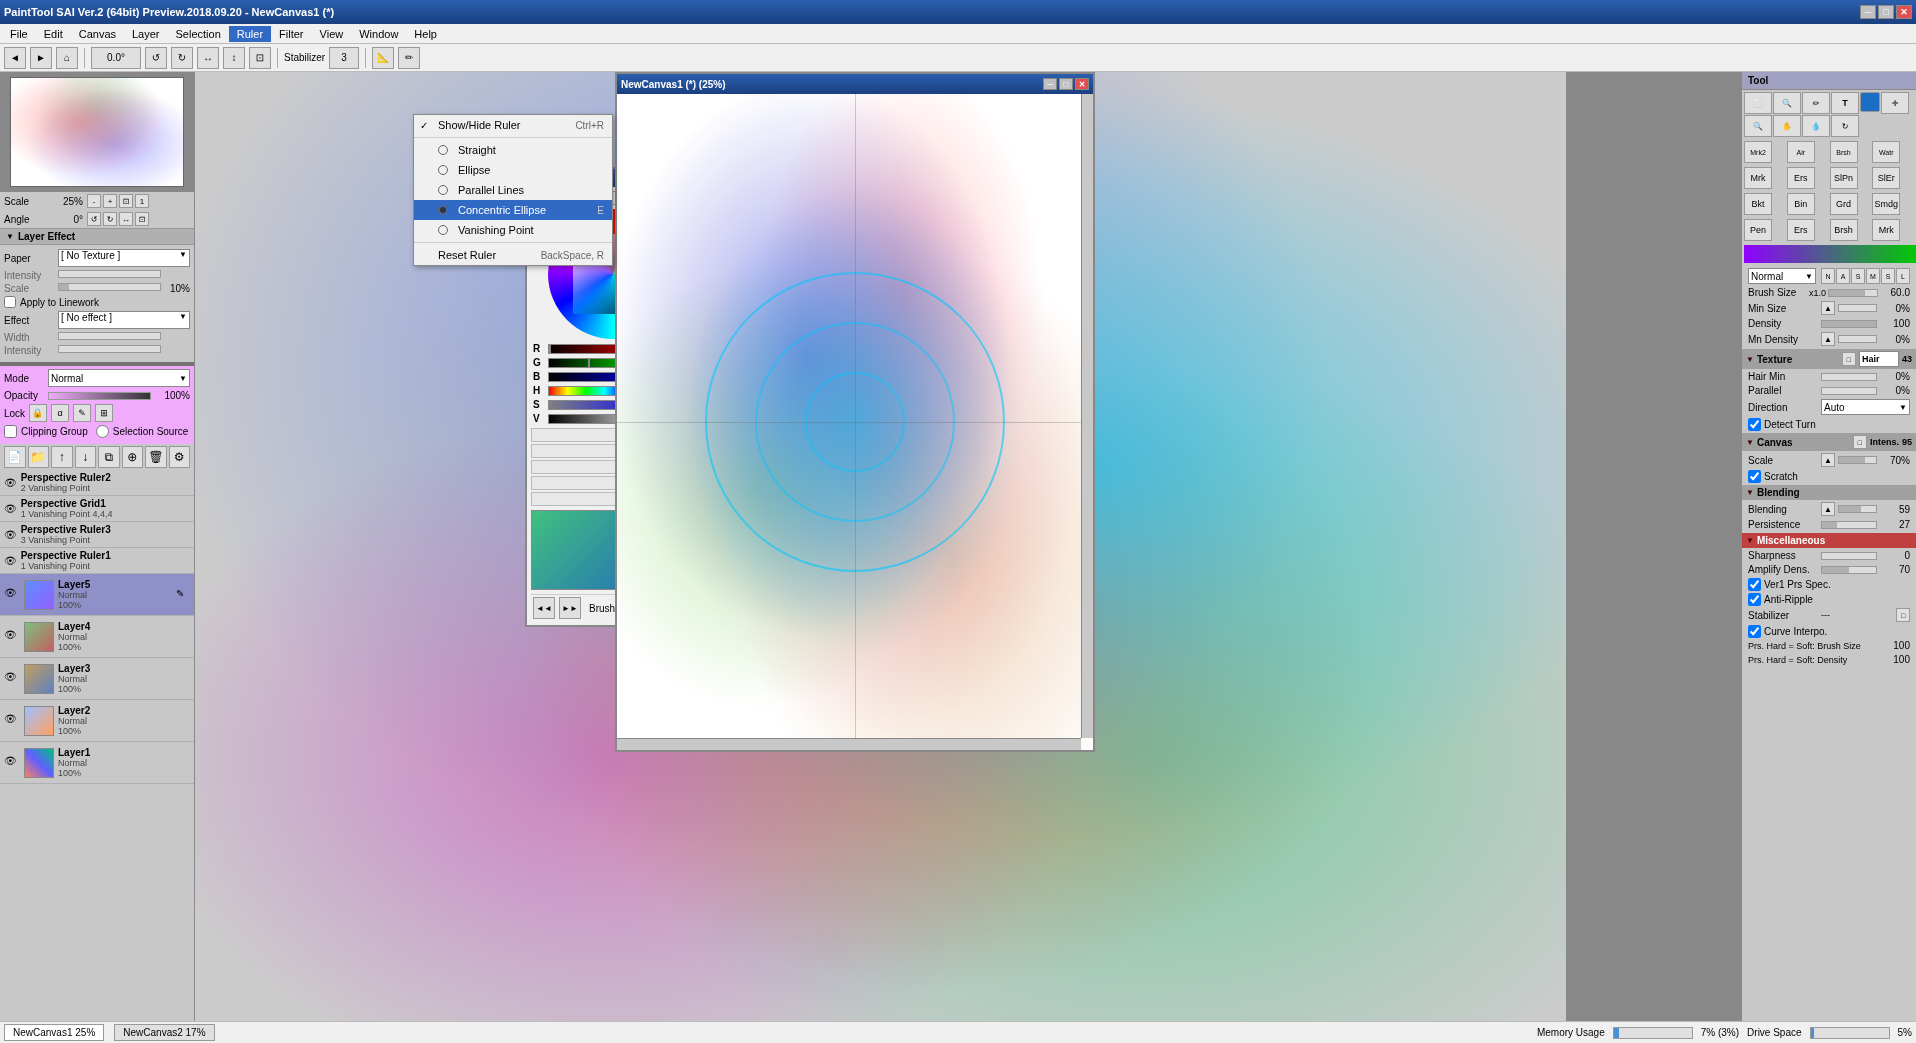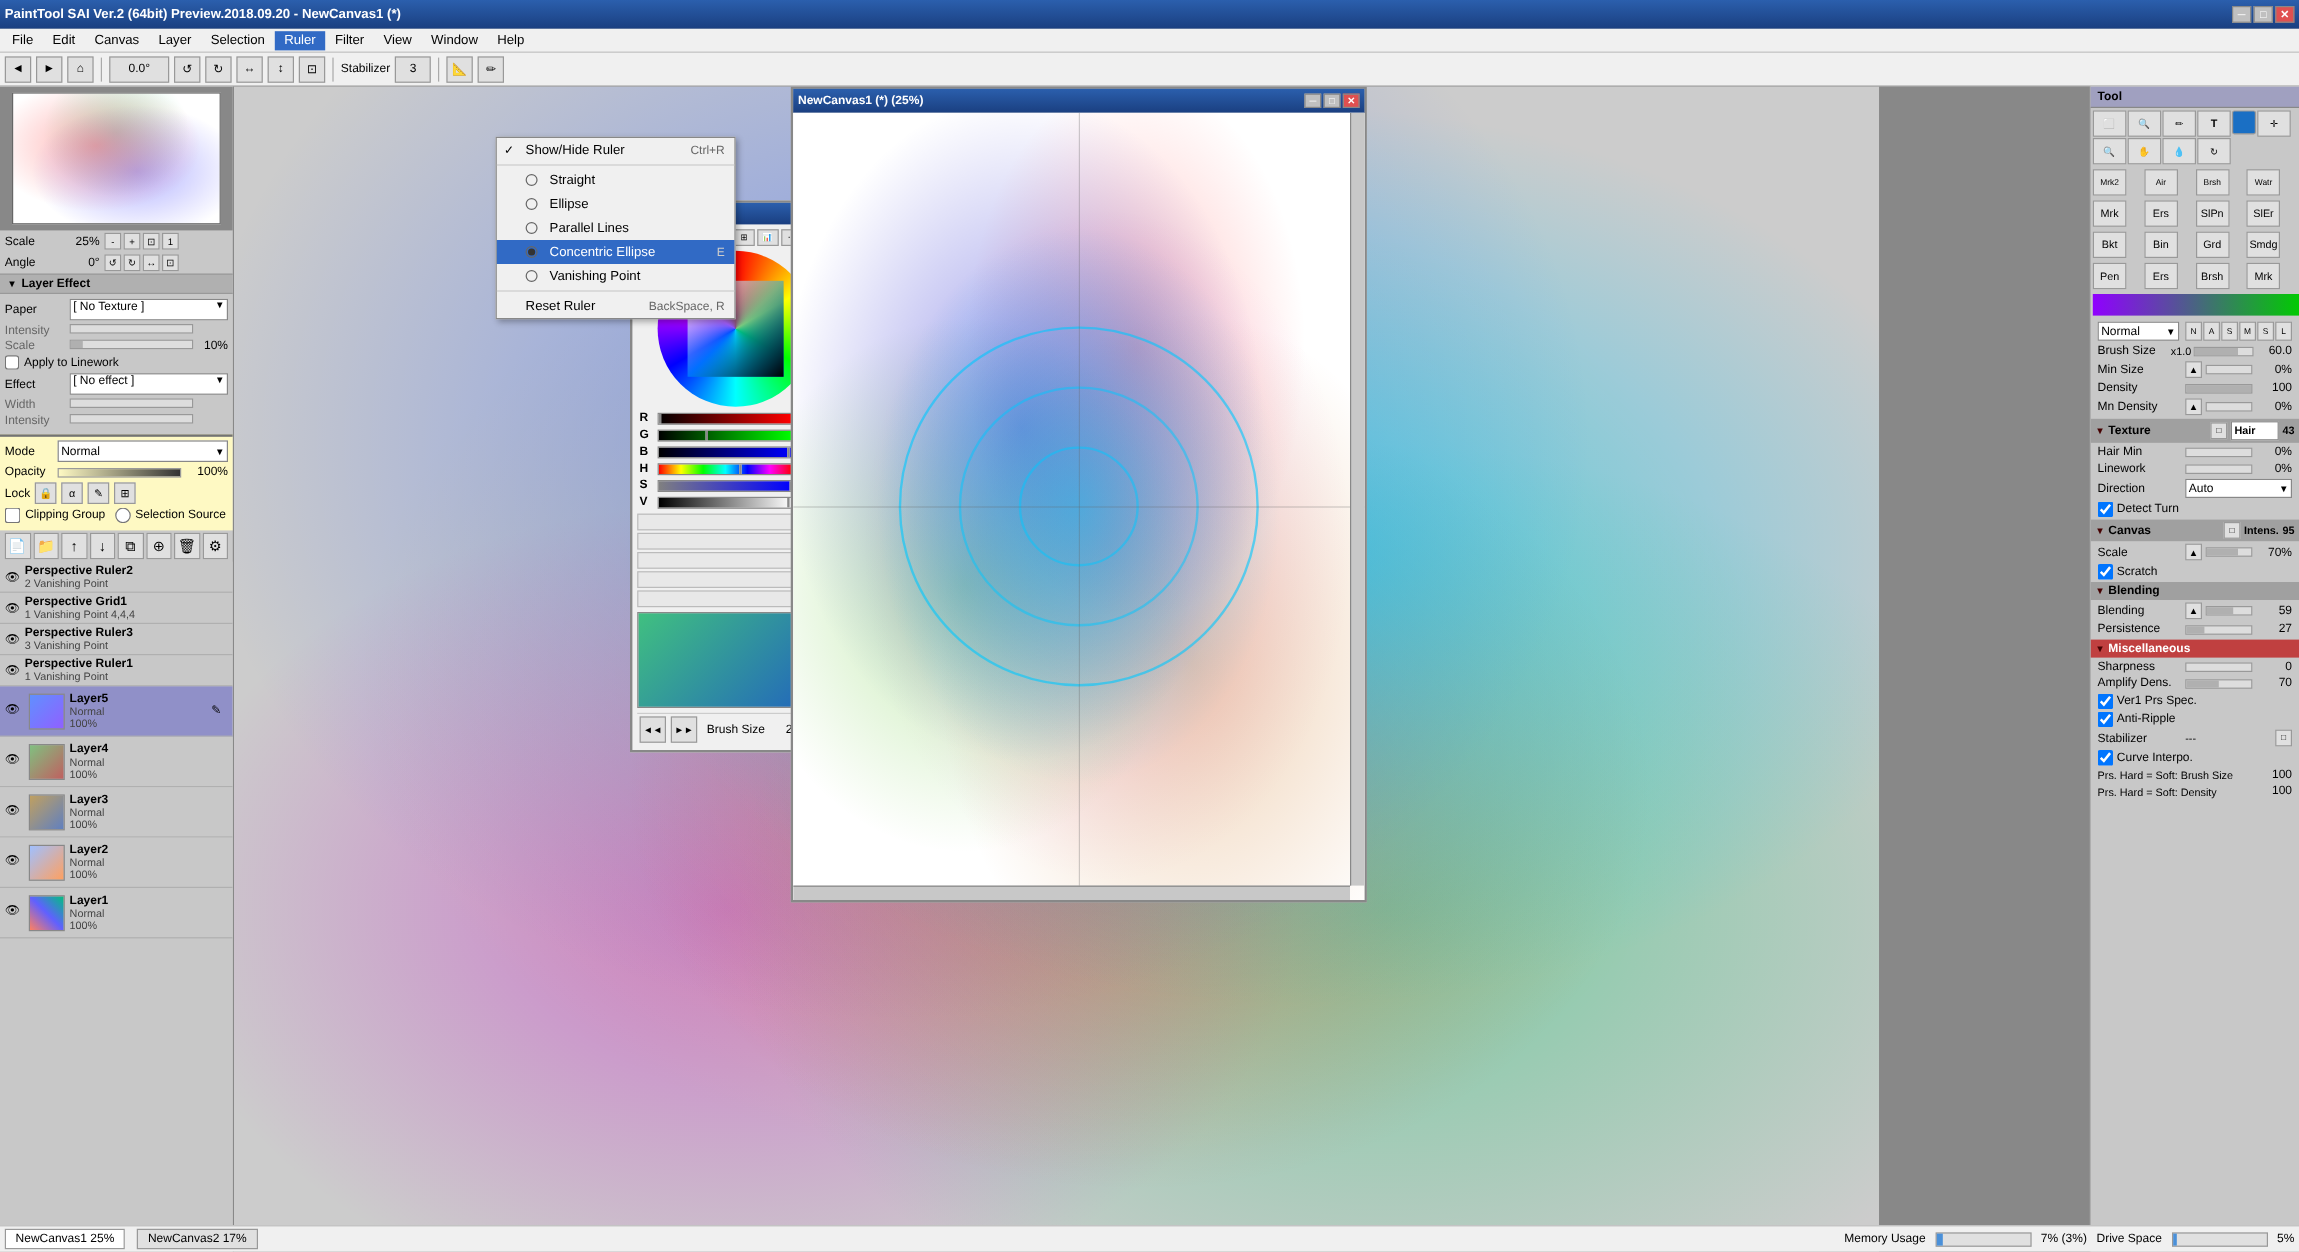--- a/index.html
+++ b/index.html
@@ -388,21 +388,20 @@
 
     
     .canvas-window {
       position: absolute;
       top: 0;
       left: 130px;
       width: 405px;
       height: 670px;
       background: #c8c8c8;
       border: 2px solid #888;
-      margin-left: 44px;
     }
     .canvas-window-title {
       height: 20px;
       background: linear-gradient(to bottom, #2b5fad, #1a3f80);
       color: white;
       font-size: 10px;
       font-weight: bold;
       display: flex;
       align-items: center;
       padding: 0 4px;
@@ -851,21 +850,21 @@
 
       <div class="slider-row">
         <span class="slider-label">Intensity</span>
         <div class="slider-track">
           <div class="slider-fill" style="width:0%"></div>
         </div>
         <span class="slider-value"></span>
       </div>
     </div>
 
-    <div style="padding:3px 4px;background:#fef9c3;border-top:2px solid #737373;">
+    <div style="padding:3px 4px;background:#f0abfc;border-top:4px solid #737373;">
       <div class="mode-row">
         <span class="mode-label">Mode</span>
         <div class="mode-select" style="flex:1;position:relative;">
           <span>Normal</span>
           <span style="position:absolute;right:2px;font-size:8px;">▼</span>
         </div>
       </div>
       <div class="opacity-row">
         <span class="opacity-label">Opacity</span>
         <div class="opacity-track"></div>
@@ -1266,21 +1265,21 @@
 
       <div class="param-row">
         <span class="param-label">Hair Min</span>
         <div class="param-track">
           <div class="param-fill" style="width:0%;"></div>
         </div>
         <span class="param-value">0%</span>
       </div>
 
       <div class="param-row">
-        <span class="param-label">Linework</span>
+        <span class="param-label">Parallel</span>
         <div class="param-track">
           <div class="param-fill" style="width:0%;"></div>
         </div>
         <span class="param-value">0%</span>
       </div>
 
       <div class="param-row">
         <span class="param-label">Direction</span>
         <div class="param-select">
           <span>Auto</span>

